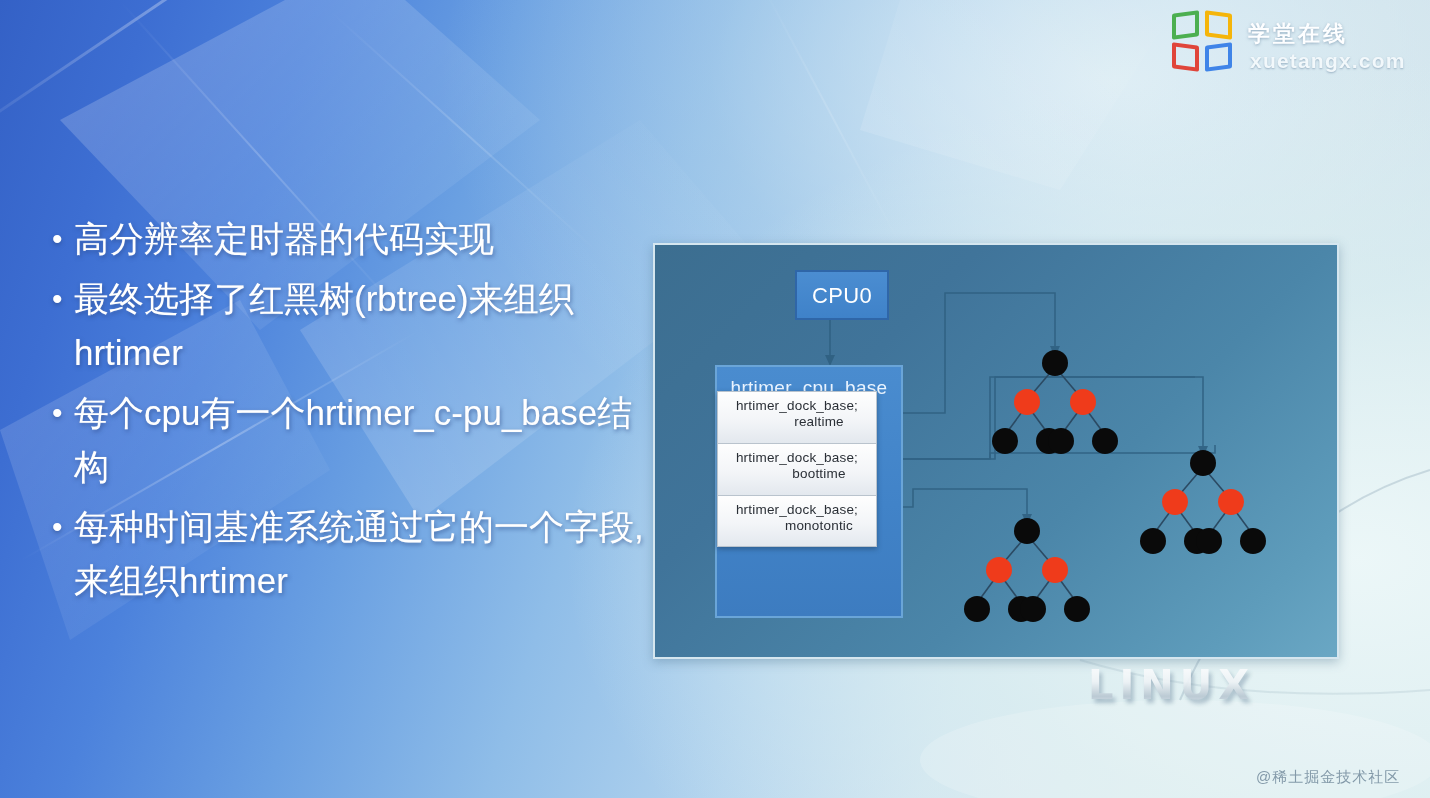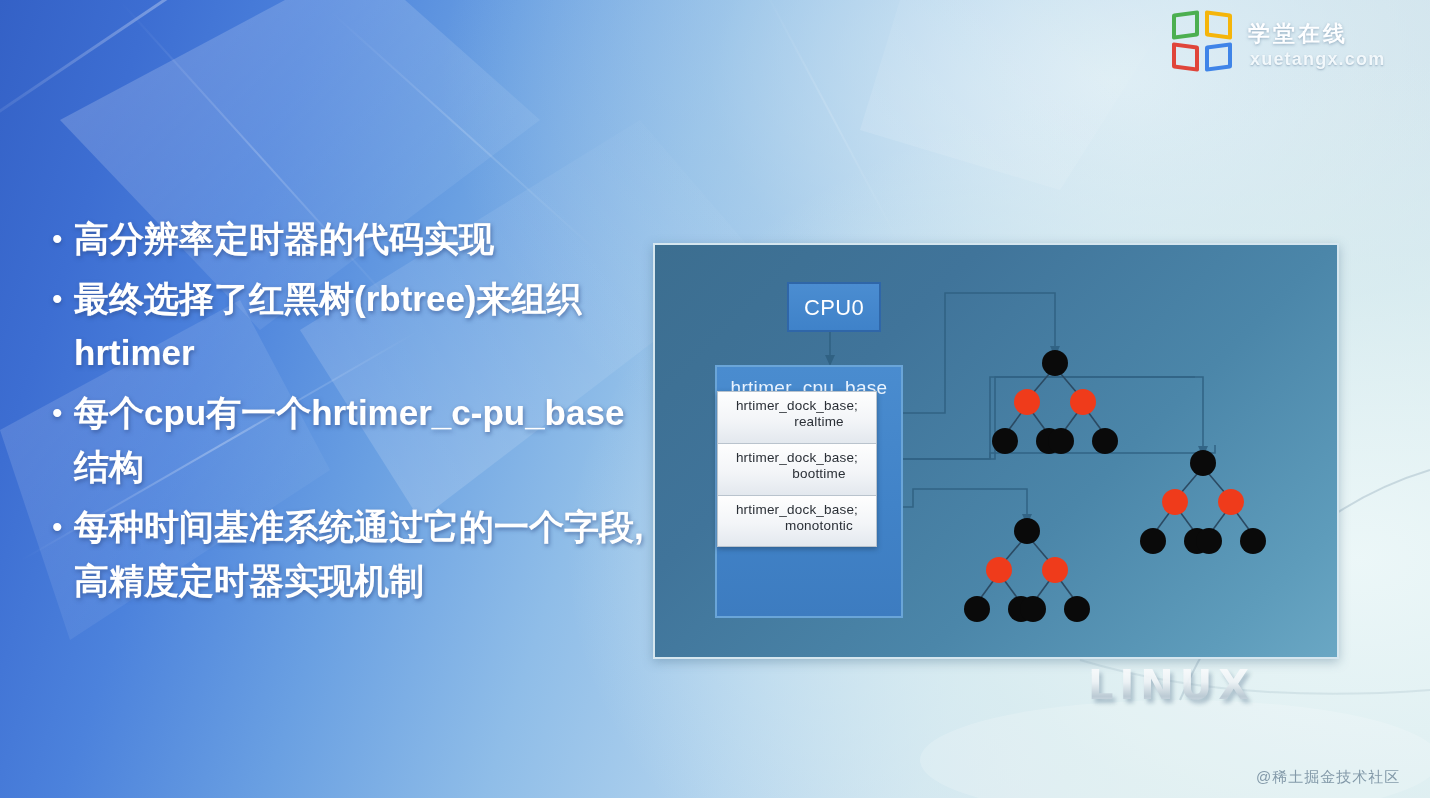--- a/index.html
+++ b/index.html
@@ -20,21 +20,21 @@
   
   .logo{position:absolute;left:1172px;top:8px;width:250px;height:70px;}
   .logo-marks{position:absolute;left:0;top:4px;width:64px;height:62px;}
   .logo-marks span{position:absolute;width:27px;height:26px;border:4px solid #000;box-sizing:border-box;border-radius:2px;}
   .lm1{left:0;top:0;border-color:#4caf50 !important;transform:skewY(-7deg);}
   .lm2{left:33px;top:0;border-color:#f5b50a !important;transform:skewY(7deg);}
   .lm3{left:0;top:32px;border-color:#e0453a !important;transform:skewY(7deg);}
   .lm4{left:33px;top:32px;border-color:#3f84e8 !important;transform:skewY(-7deg);}
   .logo-cn{position:absolute;left:76px;top:11px;font-size:22px;font-weight:700;color:#fdfeff;
     letter-spacing:3px;text-shadow:0 1px 3px rgba(90,120,150,.55);}
-  .logo-en{position:absolute;left:78px;top:41px;font-size:18px;font-weight:700;color:#f2f8fb;letter-spacing:1.2px;
+  .logo-en{position:absolute;left:78px;top:41px;font-size:21px;font-weight:700;color:#f2f8fb;letter-spacing:1.2px;
     text-shadow:0 1px 2px rgba(90,120,150,.5);}
 
   
   .title-wrap{position:absolute;left:232px;top:22px;width:920px;height:135px;}
   .title{
     font-size:78px;font-weight:900;letter-spacing:6px;line-height:92px;white-space:nowrap;
     font-family:"DejaVu Sans","Liberation Sans",sans-serif;
     background:linear-gradient(95deg,#7b21d6 0%,#7a27d8 16%,#6438dd 32%,#4a56e4 50%,#3b6fe8 66%,#2f86ee 82%,#2f96f2 100%);
     -webkit-background-clip:text;background-clip:text;color:transparent;
     text-shadow:0 0 1px rgba(255,255,255,.25);
@@ -48,34 +48,34 @@
     transform:scaleY(-0.46);transform-origin:top center;opacity:.26;
     -webkit-mask-image:linear-gradient(to top, rgba(0,0,0,0) 8%, rgba(0,0,0,.9) 95%);
             mask-image:linear-gradient(to top, rgba(0,0,0,0) 8%, rgba(0,0,0,.9) 95%);
   }
 
   
   .bullets{position:absolute;left:52px;top:212px;width:600px;}
   .bullet{display:flex;align-items:flex-start;margin-bottom:6px;}
   .bullet .dot{flex:0 0 auto;width:22px;font-size:30px;line-height:54px;color:#ffffff;
     text-shadow:0 2px 4px rgba(40,70,130,.55);}
-  .bullet .txt{font-size:35px;line-height:54px;color:#ffffff;font-weight:700;letter-spacing:0px;
+  .bullet .txt{font-size:35px;line-height:54px;color:#ffffff;font-weight:400;letter-spacing:0px;
     text-shadow:1px 2px 4px rgba(40,70,130,.62), 0 0 1px rgba(255,255,255,.5);}
 
   
   .panel{position:absolute;left:653px;top:243px;width:682px;height:412px;
     background:linear-gradient(135deg,#3c6e90 0%,#40749a 30%,#4b86a9 62%,#5e9cbb 88%,#6aa7c4 100%);
     border:2px solid #d5e6ef;box-shadow:0 3px 10px rgba(60,100,130,.35);}
   .panel-inner{position:absolute;inset:0;}
 
   .node-box{position:absolute;box-sizing:border-box;
     background:linear-gradient(180deg,#4b8dd1 0%,#3f82c9 100%);
     border:2px solid #2f66a8;color:#ffffff;text-align:center;
     font-size:20px;letter-spacing:.3px;}
-  #cpu0{left:132px;top:25px;width:94px;height:50px;line-height:48px;font-size:22px;margin-top:12px;}
+  #cpu0{left:140px;top:25px;width:94px;height:50px;line-height:48px;font-size:22px;}
   #cpubase{left:60px;top:120px;width:188px;height:253px;
     background:linear-gradient(180deg,#4a8ccf 0%,#4183c8 55%,#3d7cc0 100%);border:2px solid #6aa5d8;}
   #cpubase .hdr{position:absolute;left:0;right:0;top:10px;font-size:19px;color:#eaf4ff;}
 
   .docks{position:absolute;left:62px;top:146px;width:160px;
     box-shadow:0 2px 5px rgba(25,50,75,.45);}
   .dock{box-sizing:border-box;width:160px;height:52px;
     background:linear-gradient(180deg,#fefefe 0%,#f3f5f8 55%,#e3e8ee 100%);
     border:1px solid #b9c3cd;border-bottom:none;color:#2a2f36;
     font-size:13.5px;line-height:16px;padding-top:6px;text-align:center;letter-spacing:.2px;}
@@ -149,21 +149,21 @@
     <div class="bullet">
       <span class="dot">•</span>
       <span class="txt">最终选择了红黑树(rbtree)来组织hrtimer</span>
     </div>
     <div class="bullet">
       <span class="dot">•</span>
       <span class="txt">每个cpu有一个hrtimer_c-pu_base结构</span>
     </div>
     <div class="bullet">
       <span class="dot">•</span>
-      <span class="txt">每种时间基准系统通过它的一个字段,高精度定时器实现机制</span>
+      <span class="txt">每种时间基准系统通过它的一个字段,来组织hrtimer</span>
     </div>
   </div>
 
   <div class="panel">
     <div class="panel-inner">
 
       <svg class="wire" viewBox="0 0 682 412">
         <g stroke="#2e5f80" stroke-width="1.6" fill="none" opacity=".85">
 
           <path d="M175,75 L175,114"></path>

